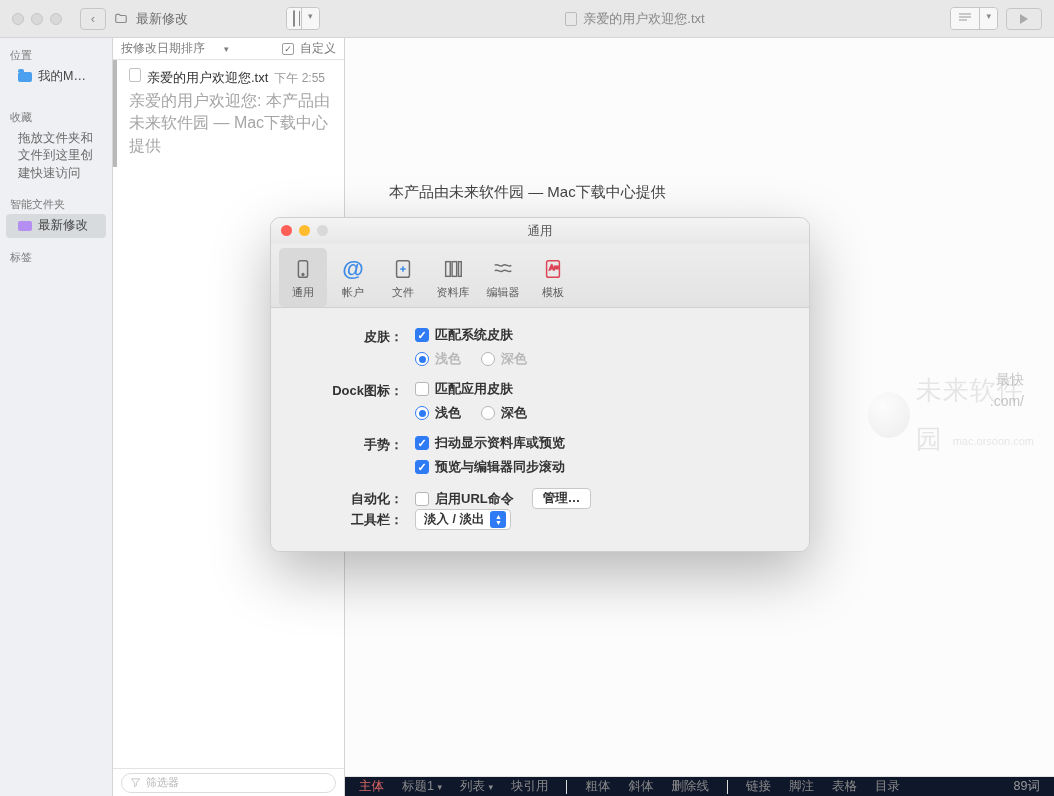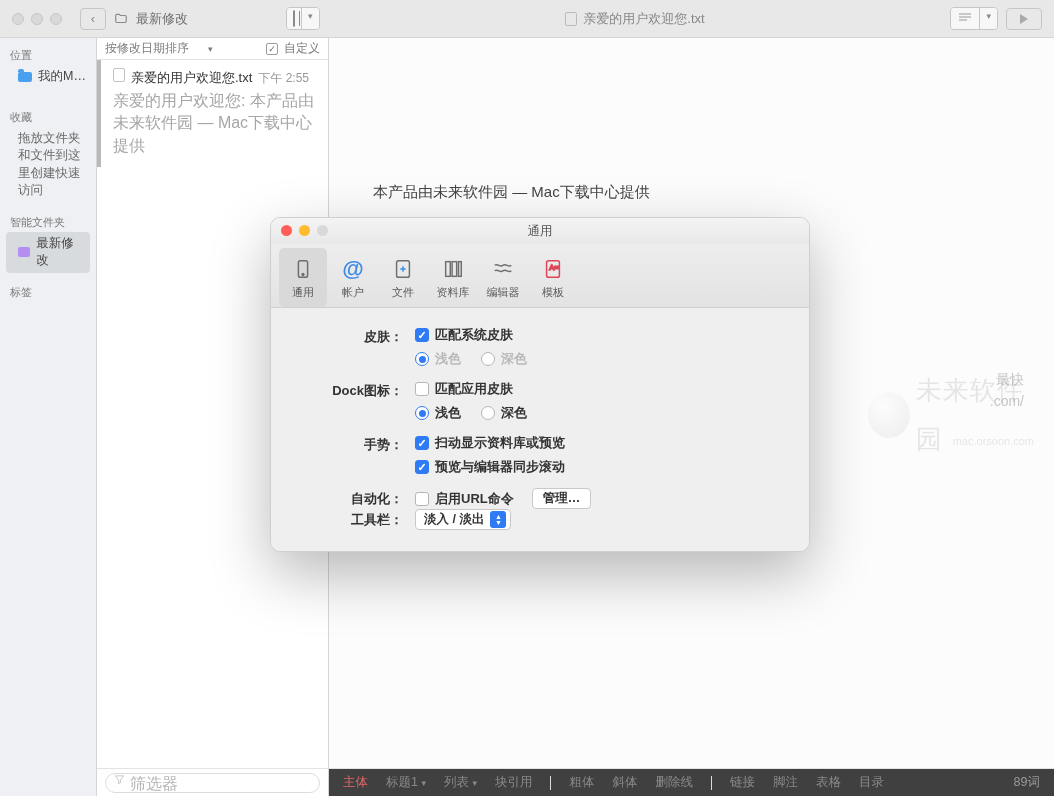--- a/index.html
+++ b/index.html
@@ -17,53 +17,53 @@
     .doc-ico { width:12px; height:14px; border:1px solid #bbb; border-radius:2px; }
     .seg { display:flex; border:1px solid #c6c6c6; border-radius:4px; overflow:hidden; }
     .seg > div { padding:3px 6px; background:#f7f7f7; }
     .seg > div + div { border-left:1px solid #c6c6c6; }
     .play-btn { width:36px; height:22px; border:1px solid #c6c6c6; border-radius:4px; display:flex; align-items:center; justify-content:center; color:#999; }
     .layout-ico { width:16px; height:12px; border:1px solid #8a8a8a; border-radius:2px; position:relative; }
     .layout-ico::before { content:""; position:absolute; left:5px; top:0; bottom:0; width:1px; background:#8a8a8a; }
 
     
     .cols { display:flex; height: calc(796px - 38px); }
-    .sidebar { width: 97px; background:#eef0f3; border-right:1px solid #d5d5d5; padding:6px 0; color:#444; }
+    .sidebar { width: 113px; background:#eef0f3; border-right:1px solid #d5d5d5; padding:6px 0; color:#444; }
     .sb-head { font-size:11px; color:#7a7a7a; padding:4px 10px 2px; }
     .sb-item { padding:3px 10px 3px 18px; display:flex; align-items:center; gap:6px; }
     .sb-item.sel { background:#d8dbde; border-radius:4px; margin:0 6px; padding-left:12px; }
     .fold-ico { width:14px; height:10px; background:#4aa0ee; border-radius:2px; position:relative; }
     .fold-ico::before { content:""; position:absolute; top:-3px; left:0; width:6px; height:3px; background:#4aa0ee; border-radius:2px 2px 0 0; }
     .purple-ico { width:14px; height:10px; background:#b48ef0; border-radius:2px; }
     .sb-text { font-size:12.5px; line-height:1.4; }
 
     .filelist { width: 232px; background:#fff; border-right:1px solid #d5d5d5; display:flex; flex-direction:column; }
     .fl-head { height:22px; border-bottom:1px solid #e3e3e3; display:flex; align-items:center; padding:0 8px; gap:6px; font-size:12px; color:#7c7c7c; }
     .fl-head .grow { flex:1; display:flex; align-items:center; gap:19px; }
     .chev { font-size:9px; }
     .chk { width:12px; height:12px; border:1px solid #9d9d9d; border-radius:2px; display:inline-flex; align-items:center; justify-content:center; font-size:9px; color:#6b6b6b; }
     .file-row { padding:8px 10px 10px 12px; border-left:4px solid #b9b9b9; }
     .file-row .line1 { display:flex; align-items:baseline; gap:6px; }
     .file-row .nm { color:#333; font-size:13px; }
     .file-row .tm { color:#999; font-size:12px; }
     .file-row .prev { color:#a6a6a6; font-size:16px; line-height:1.4; margin-top:3px; }
     .file-ico { width:12px; height:14px; border:1px solid #c3c3c3; border-radius:2px; display:inline-block; vertical-align:-2px; }
     .fl-bot { margin-top:auto; height:28px; border-top:1px solid #e3e3e3; display:flex; align-items:center; padding:0 8px; }
-    .filter { flex:1; height:20px; border:1px solid #dcdcdc; border-radius:10px; display:flex; padding:0 8px; color:#b6b6b6; font-size:16px; gap:5px; }
+    .filter { flex:1; height:20px; border:1px solid #dcdcdc; border-radius:10px; display:flex; align-items:center; padding:0 8px; color:#b6b6b6; font-size:11px; gap:5px; }
 
     
     .editor { flex:1; background:#fcfcfc; display:flex; flex-direction:column; position:relative; }
     .ed-body { flex:1; padding: 140px 44px 20px; color:#444; font-size:15px; line-height:1.9; position:relative; }
     .ghost { position:absolute; right:30px; top:330px; color:#c6c6c6; font-size:14px; text-align:right; line-height:1.6; }
     .watermark { position:absolute; right:16px; top:342px; width:170px; height:70px; opacity:.22; display:flex; align-items:center; gap:6px; color:#999; }
     .watermark .ball { width:46px; height:46px; border-radius:50%; background:radial-gradient(circle at 35% 30%, #fff, #bbb); }
     .watermark .txt { font-size:26px; letter-spacing:1px; }
     .watermark .sub { font-size:11px; position:absolute; right:4px; bottom:-2px; }
 
-    .ed-bot { height:28px; border-top:1px solid #e3e3e3; background:#404040; display:flex; align-items:center; padding:0 14px; gap:18px; font-size:12.5px; color:#8a8a8a; }
+    .ed-bot { height:20px; border-top:1px solid #e3e3e3; background:#0f172a; display:flex; align-items:center; padding:0 14px; gap:18px; font-size:12.5px; color:#8a8a8a; }
     .ed-bot .sep { width:1px; height:14px; background:#dcdcdc; }
     .ed-bot .active { color:#e06868; }
     .ed-bot .wc { margin-left:auto; color:#999; }
 
     
     .prefs { position:absolute; left:270px; top:217px; width:540px; height:335px; background:#efefef; border-radius:10px; box-shadow:0 22px 60px rgba(0,0,0,.28); overflow:hidden; border:1px solid #cfcfcf; }
     .pf-title { height:26px; display:flex; align-items:center; justify-content:center; position:relative; background:linear-gradient(#f4f4f4,#e8e8e8); font-size:12.5px; color:#555; }
     .pf-traffic { position:absolute; left:10px; top:7px; display:flex; gap:7px; }
     .pf-traffic span { width:11px; height:11px; border-radius:50%; }
     .pf-traffic .r { background:#ff5f57; } .pf-traffic .y { background:#febc2e; } .pf-traffic .g{ background:#d9d9d9; }

